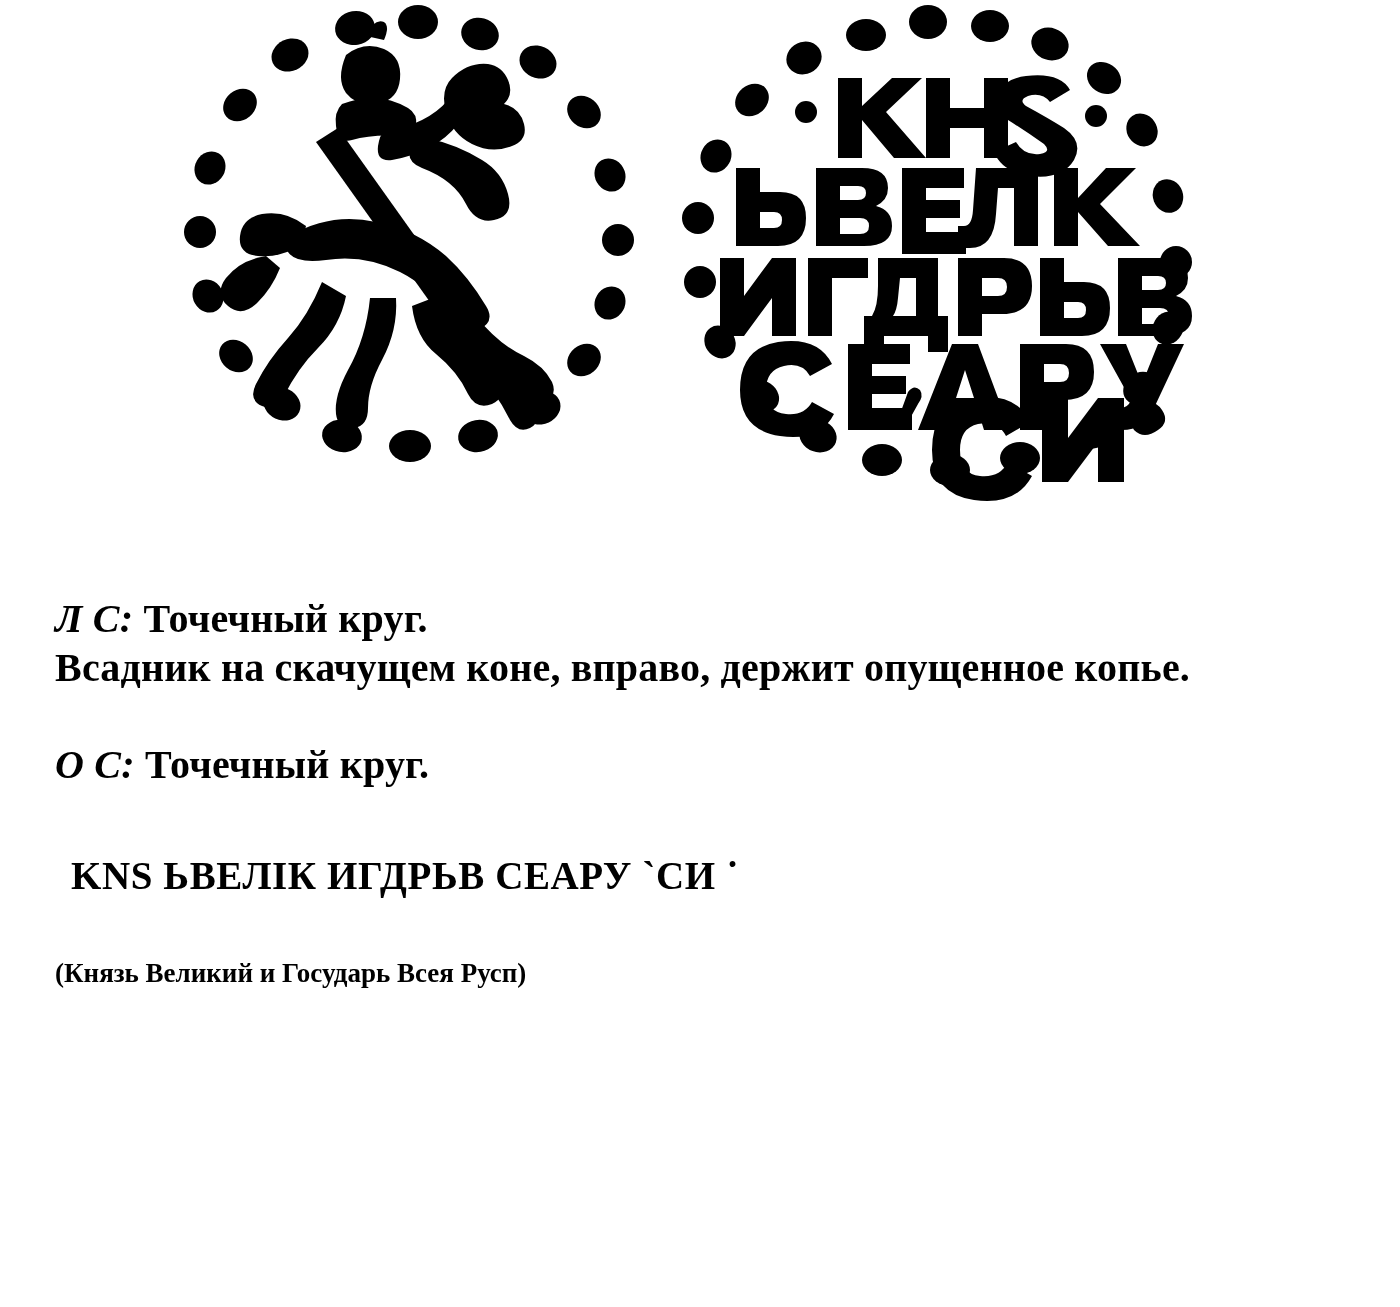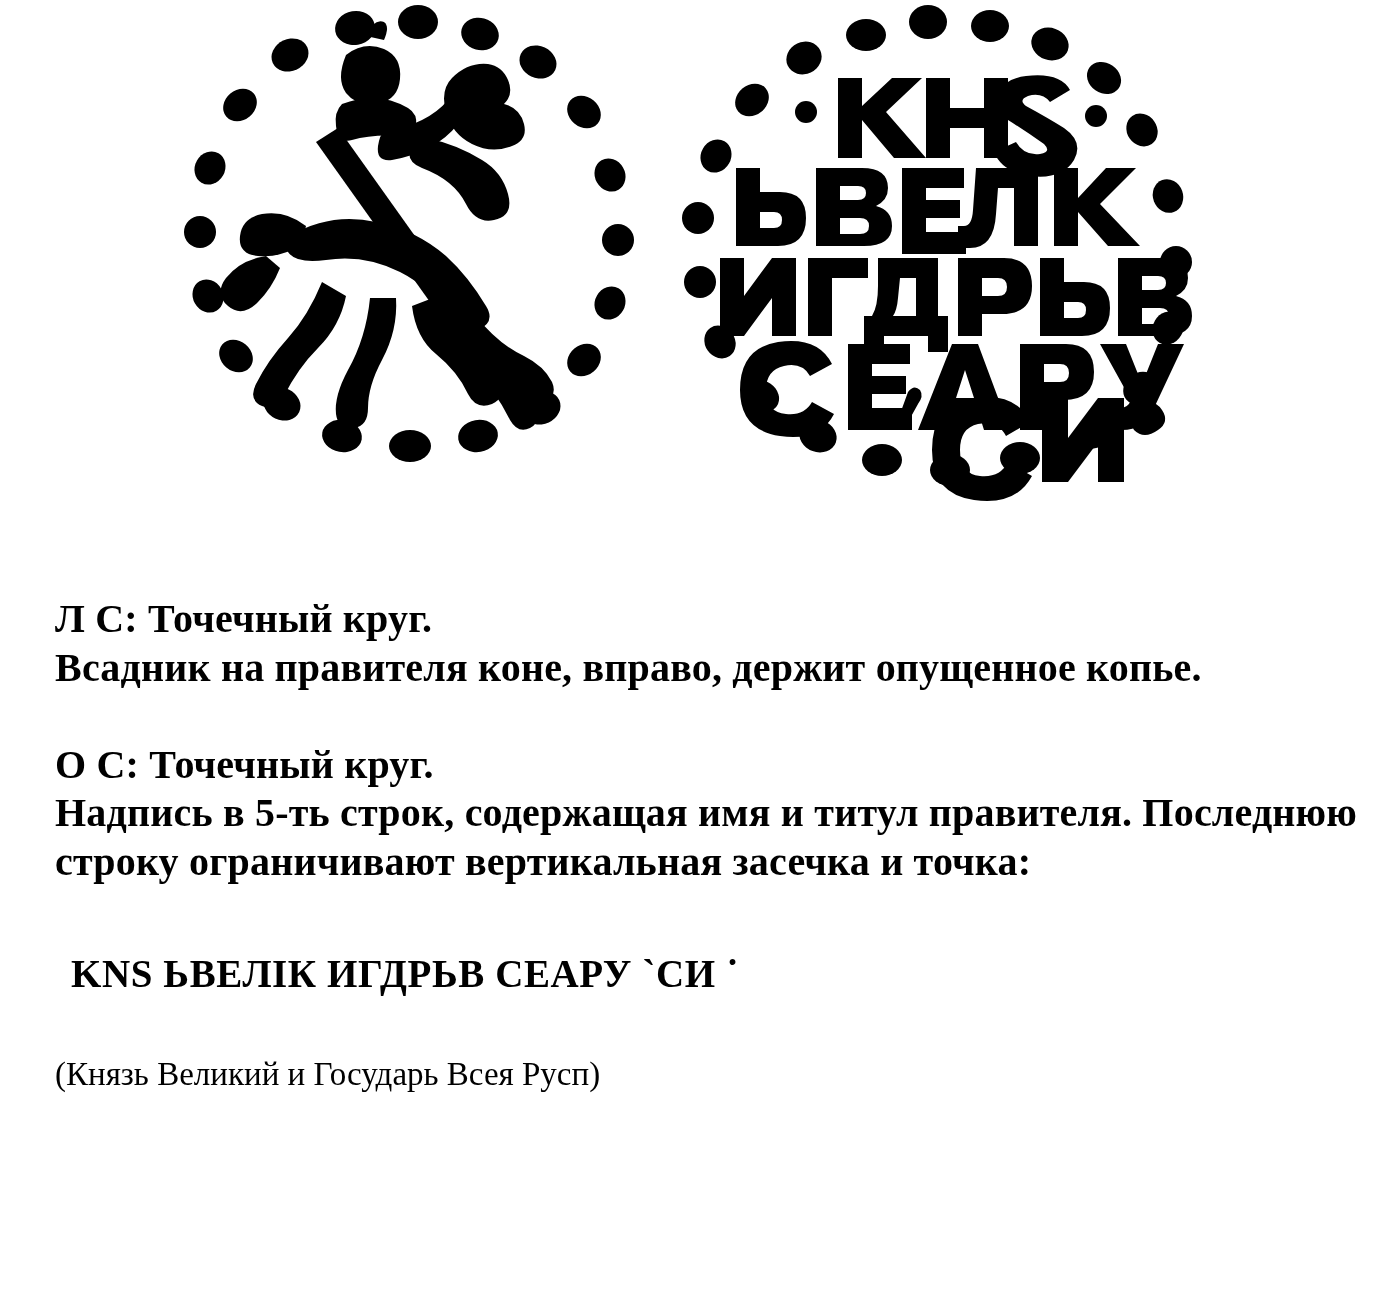--- a/index.html
+++ b/index.html
@@ -44,30 +44,31 @@
   .para {
     font-weight: bold;
     font-size: 40px;
     line-height: 1.22;
     letter-spacing: 0.2px;
     margin: 0;
   }
   .lbl {
     display: inline;
     font-weight: bold;
+    font-style: italic;
   }
   .inscription {
     font-weight: bold;
     font-size: 39px;
     letter-spacing: 0.6px;
     margin: 16px;
   }
   .translation {
-    font-weight: normal;
-    font-size: 33px;
+    font-weight: bold;
+    font-size: 27px;
     margin: 0;
   }
   .spacer-lg { height: 48px; }
   .spacer-md { height: 44px; }
 </style>
 </head>
 <body>
 
 <div class="page">
 
@@ -183,29 +184,28 @@
         </g>
       </svg>
     </div>
   </div>
 
   <div class="text-block">
 
     <p class="para">
       <span class="lbl">Л С:</span>
       <span>Точечный круг.</span><br>
-      <span>Всадник на правителя коне, вправо, держит опущенное копье.</span>
+      <span>Всадник на скачущем коне, вправо, держит опущенное копье.</span>
     </p>
 
     <div class="spacer-lg"></div>
 
     <p class="para">
       <span class="lbl">О С:</span>
       <span>Точечный круг.</span><br>
-      <span>Надпись в 5-ть строк, содержащая имя и титул правителя. Последнюю строку ограничивают вертикальная засечка и точка:</span>
     </p>
 
     <div class="spacer-lg"></div>
 
     <p class="inscription">KNS ЬВЕЛIК ИГДРЬВ СЕАРУ `СИ ˙</p>
 
     <div class="spacer-md"></div>
 
     <p class="translation">(Князь Великий и Государь Всея Русп)</p>
   </div>

